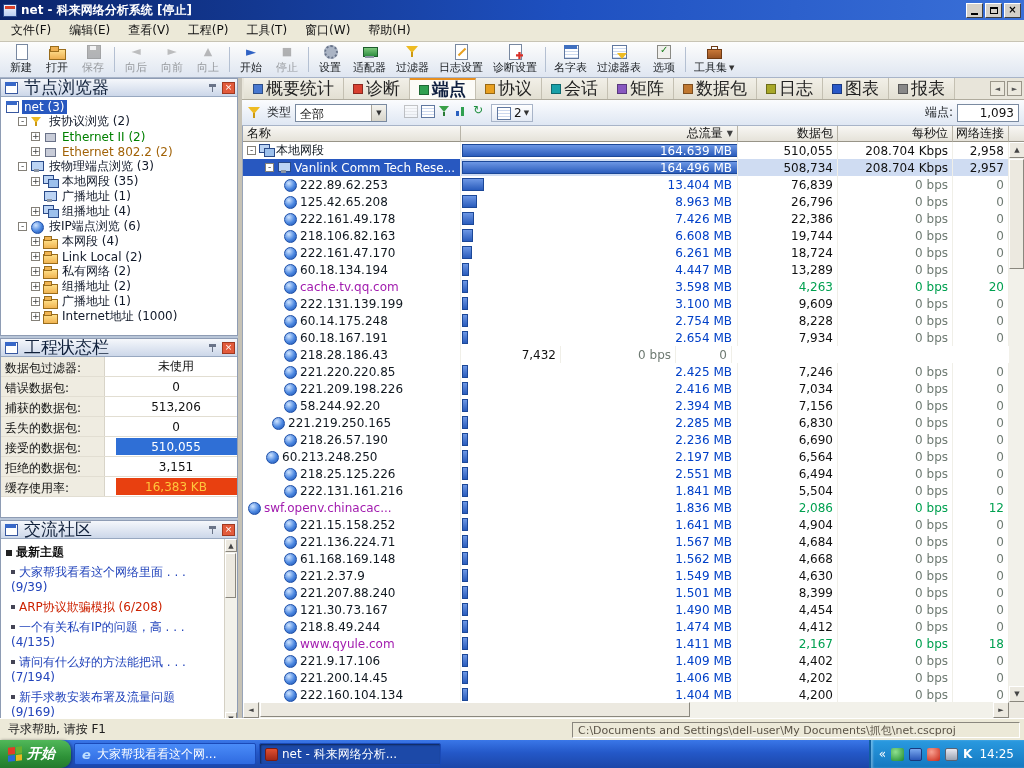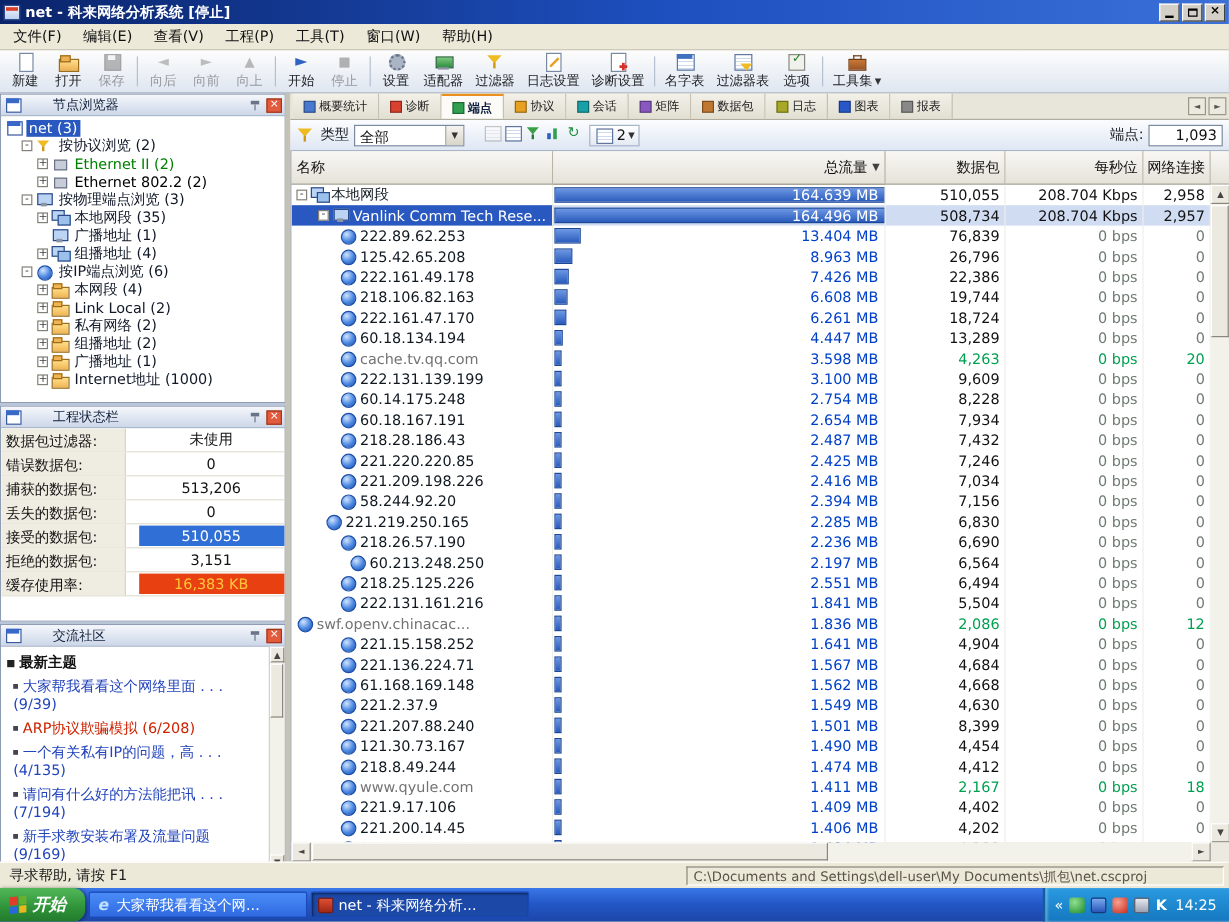--- a/index.html
+++ b/index.html
@@ -76,21 +76,21 @@
   
   .bodyrow{flex:1;display:flex;min-height:0;}
   .leftcol{width:238px;background:#b9c6d8;padding:0;display:flex;flex-direction:column;flex:none;}
   .splitter{width:4px;background:#c6c2b6;flex:none;}
 
   .panel{display:flex;flex-direction:column;border:1px solid #8e9cb4;background:#fff;margin-bottom:2px;}
   .p-node{height:258px;flex:none;}
   .p-status{height:180px;flex:none;}
   .p-comm{flex:1;margin-bottom:0;}
   .phead{height:18px;background:linear-gradient(#f5f7fb,#ccd7e9);border-bottom:1px solid #98a8c0;display:flex;align-items:center;padding:0 2px 0 3px;flex:none;gap:3px;}
-  .ptitle{flex:1;font-size:11px;color:#10203a;white-space:nowrap;overflow:hidden;margin-left:20px;}
+  .ptitle{flex:1;font-size:17px;color:#10203a;white-space:nowrap;overflow:hidden;}
   .ph-btn{width:13px;height:12px;display:flex;align-items:center;justify-content:center;border:1px solid transparent;flex:none;}
   .ph-close{background:#e25b3c;border:1px solid #a03820;color:#fff;font-size:9px;line-height:1;}
   .pinic{position:relative;width:9px;height:9px;display:inline-block;}
   .pinic::before{content:"";position:absolute;left:1px;top:1px;width:7px;height:3px;background:#6a7488;}
   .pinic::after{content:"";position:absolute;left:4px;top:4px;width:1px;height:5px;background:#6a7488;}
 
   
   .tree{flex:1;overflow:hidden;padding-top:2px;background:#fff;}
   .tree-row{height:15px;display:flex;align-items:center;white-space:nowrap;font-size:12px;}
   .expand{width:9px;height:9px;border:1px solid #848078;background:#fff;font-size:9px;line-height:7px;text-align:center;color:#404040;margin-right:3px;flex:none;}
@@ -116,21 +116,21 @@
   
   .sbv{width:13px;background:#f2f1ea;border-left:1px solid #d4d0c4;display:flex;flex-direction:column;flex:none;}
   .sb-btn{height:13px;background:#ece9e0;border:1px solid;border-color:#fff #8a877e #8a877e #fff;font-size:7px;color:#444;display:flex;align-items:center;justify-content:center;flex:none;}
   .sb-thumb{background:#ece9e0;border:1px solid;border-color:#fff #8a877e #8a877e #fff;}
   .sb-track{flex:1;position:relative;}
 
   
   .main{flex:1;display:flex;flex-direction:column;min-width:0;background:#ece9d8;}
   .tabrow{height:22px;display:flex;align-items:stretch;background:#e8e5da;border-bottom:1px solid #b0ac9e;padding-left:2px;flex:none;}
   .vtabs{display:flex;flex:1;min-width:0;overflow:hidden;}
-  .vtab{display:flex;align-items:center;gap:3px;padding:0 9px;font-size:10px;border-right:1px solid #c4c0b2;background:linear-gradient(#f2f0e8,#e2dfd2);color:#222;white-space:nowrap;}
+  .vtab{display:flex;align-items:center;gap:3px;padding:0 9px;font-size:17px;border-right:1px solid #c4c0b2;background:linear-gradient(#f2f0e8,#e2dfd2);color:#222;white-space:nowrap;}
   .vtab.active{background:#fcfbf7;font-weight:bold;border-top:2px solid #e89020;color:#102040;}
   .tabic{width:10px;height:10px;display:inline-block;border:1px solid rgba(0,0,0,.35);flex:none;}
   .tabic-summary{background:#4878d0;} .tabic-diagnosis{background:#d84030;} .tabic-endpoint{background:#30a050;}
   .tabic-protocol{background:#e8a020;} .tabic-session{background:#18a0a8;} .tabic-matrix{background:#8858c0;}
   .tabic-packet{background:#c07830;} .tabic-log{background:#a8a828;} .tabic-chart{background:#2858c8;} .tabic-report{background:#888;}
   .tab-arr{width:15px;height:15px;margin:3px 2px 0 0;background:#ece9de;border:1px solid #9a968a;font-size:7px;display:flex;align-items:center;justify-content:center;color:#555;flex:none;}
 
   .subbar{height:26px;background:linear-gradient(180deg,#fbfcfe,#dfe7f3);border-bottom:1px solid #a8b4c8;display:flex;align-items:center;padding:0 5px;gap:4px;flex:none;}
   .sub-label{font-size:12px;color:#202428;white-space:nowrap;}
   .select{display:inline-flex;width:92px;height:18px;border:1px solid #7a8aa0;background:#fff;align-items:stretch;}
@@ -144,42 +144,42 @@
   .sic-graph::before{content:"";position:absolute;left:2px;bottom:2px;width:3px;height:5px;background:#2a60c0;}
   .sic-graph::after{content:"";position:absolute;left:7px;bottom:2px;width:3px;height:9px;background:#30a050;}
   .sic-refresh::before{content:"↻";position:absolute;left:2px;top:-1px;font-size:12px;color:#209040;}
   .rows-dd{display:inline-flex;align-items:center;gap:2px;height:18px;border:1px solid #a8b4c8;background:linear-gradient(#fff,#e4eaf4);padding:0 3px;font-size:12px;}
   .dd9{font-size:7px;color:#333;}
   .spacer{flex:1;}
   .count-box{min-width:62px;height:18px;border:1px solid #7a8aa0;background:#fff;padding:1px 4px;text-align:right;font-size:12px;}
 
   
   .gridwrap{flex:1;display:flex;flex-direction:column;min-height:0;border-left:1px solid #98a4b8;}
-  .ghead{display:flex;height:28px;flex:none;}
+  .ghead{display:flex;height:16px;flex:none;}
   .gh-cell{background:linear-gradient(#f8f7f4,#e5e2d9);border-right:1px solid #b8b4a8;border-bottom:1px solid #989488;display:flex;align-items:center;padding:0 4px;font-size:12px;color:#111;white-space:nowrap;overflow:hidden;}
   .gh-cell.num{justify-content:flex-end;}
   .gh-fill{flex:1;background:linear-gradient(#f8f7f4,#e5e2d9);border-bottom:1px solid #989488;}
   .sort-arrow{font-size:8px;color:#404040;margin-left:4px;}
   .c-name{width:218px;flex:none;}
   .c-traffic{width:277px;flex:none;}
   .c-pk{width:100px;flex:none;}
   .c-bps{width:115px;flex:none;}
   .c-cn{width:56px;flex:none;}
   .gbodyrow{flex:1;display:flex;min-height:0;}
   .gbody{width:766px;background:#fff;overflow:hidden;flex:none;}
   .grow{display:flex;height:17px;align-items:stretch;font-size:12px;}
   .cell{display:flex;align-items:center;padding:0 4px;border-right:1px solid #f0efe8;white-space:nowrap;overflow:hidden;}
   .cell.num{justify-content:flex-end;}
   .nm{color:#101820;}
   .c-traffic{position:relative;justify-content:flex-end;}
   .tbar{position:absolute;left:1px;top:2px;bottom:2px;background:linear-gradient(180deg,#6d97e4,#2a5cbc);border:1px solid #1c4898;}
   .tval{position:relative;z-index:1;color:#0040c8;padding-right:1px;}
   .tval.onbar{color:#fff;}
   .num span.zero{color:#6e7a72;}
-  .grow.domain .nm{color:#737373;text-align:right;}
+  .grow.domain .nm{color:#a21caf;text-align:right;}
   .grow.domain .num span{color:#00a050;}
   .grow.sel .cell{background:#cfdcf2;}
   .grow.sel .c-name{background:#2858c0;}
   .grow.sel .nm{color:#fff;}
   .vsb{width:16px;background:#f2f1ea;display:flex;flex-direction:column;flex:none;}
   .vsb .sb-btn{height:16px;}
   .hsbrow{height:16px;display:flex;flex:none;}
   .hsb{width:766px;background:#f2f1ea;display:flex;flex:none;}
   .hsb .sb-btn{width:16px;height:16px;flex:none;}
   .hsb .sb-track{flex:1;position:relative;}
@@ -343,21 +343,21 @@
               <span class="tree-label">按协议浏览 (2)</span>
             </div>
             <div class="tree-row" style="padding-left: 30px;">
               <span class="expand">+</span>
               <span class="tic ic-plug"></span>
               <span class="tree-label" style="color: rgb(0, 128, 0);">Ethernet II (2)</span>
             </div>
             <div class="tree-row" style="padding-left: 30px;">
               <span class="expand">+</span>
               <span class="tic ic-plug"></span>
-              <span class="tree-label" style="color: #000000;">Ethernet 802.2 (2)</span>
+              <span class="tree-label" style="color: #a16207;">Ethernet 802.2 (2)</span>
             </div>
             <div class="tree-row" style="padding-left: 17px;">
               <span class="expand">-</span>
               <span class="tic ic-monitor"></span>
               <span class="tree-label">按物理端点浏览 (3)</span>
             </div>
             <div class="tree-row" style="padding-left: 30px;">
               <span class="expand">+</span>
               <span class="tic ic-monitors"></span>
               <span class="tree-label">本地网段 (35)</span>
@@ -822,24 +822,20 @@
                 </div>
                 <div class="cell num c-cn">
                   <span class="zero">0</span>
                 </div>
               </div>
               <div class="grow">
                 <div class="cell c-name" style="padding-left: 40px;">
                   <span class="tic ic-globe"></span>
                   <span class="nm">218.28.186.43</span>
                 </div>
-                <div class="cell c-traffic">
-                  <span class="tbar" style="width: 2%;"></span>
-                  <span class="tval">2.487 MB</span>
-                </div>
                 <div class="cell num c-pk">
                   <span>7,432</span>
                 </div>
                 <div class="cell num c-bps">
                   <span class="zero">0 bps</span>
                 </div>
                 <div class="cell num c-cn">
                   <span class="zero">0</span>
                 </div>
               </div>
@@ -932,21 +928,21 @@
                   <span>6,690</span>
                 </div>
                 <div class="cell num c-bps">
                   <span class="zero">0 bps</span>
                 </div>
                 <div class="cell num c-cn">
                   <span class="zero">0</span>
                 </div>
               </div>
               <div class="grow">
-                <div class="cell c-name" style="padding-left: 48px;">
+                <div class="cell c-name" style="padding-left: 22px;">
                   <span class="tic ic-globe"></span>
                   <span class="nm">60.213.248.250</span>
                 </div>
                 <div class="cell c-traffic">
                   <span class="tbar" style="width: 2%;"></span>
                   <span class="tval">2.197 MB</span>
                 </div>
                 <div class="cell num c-pk">
                   <span>6,564</span>
                 </div>

